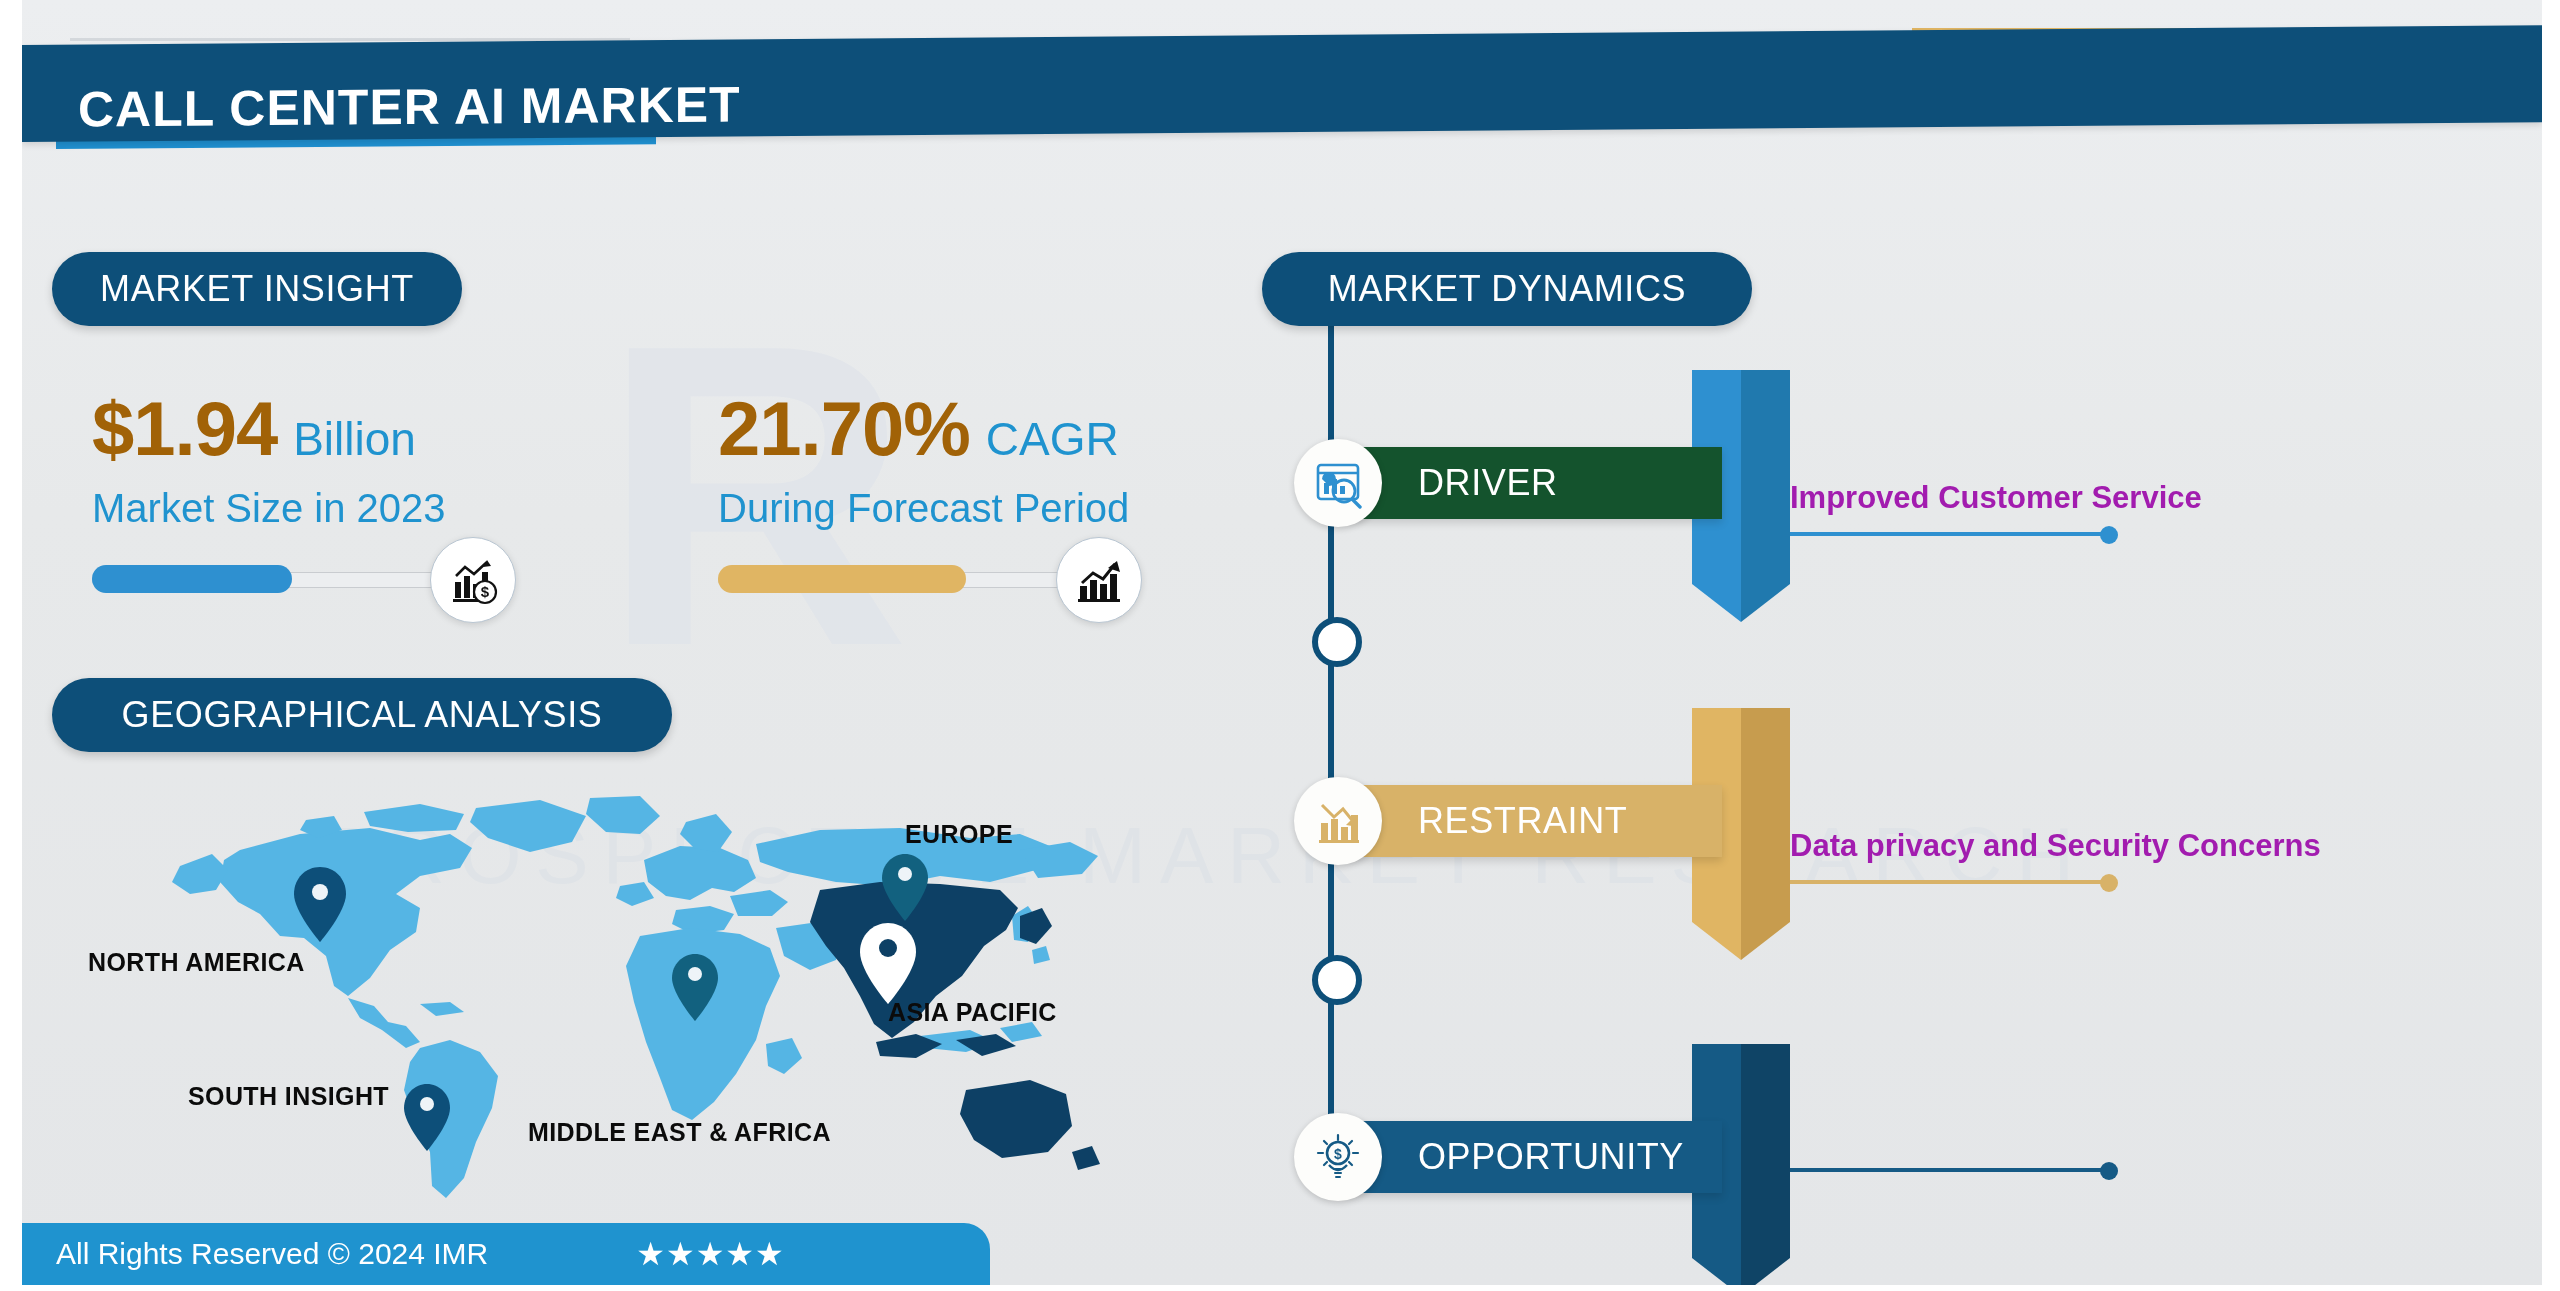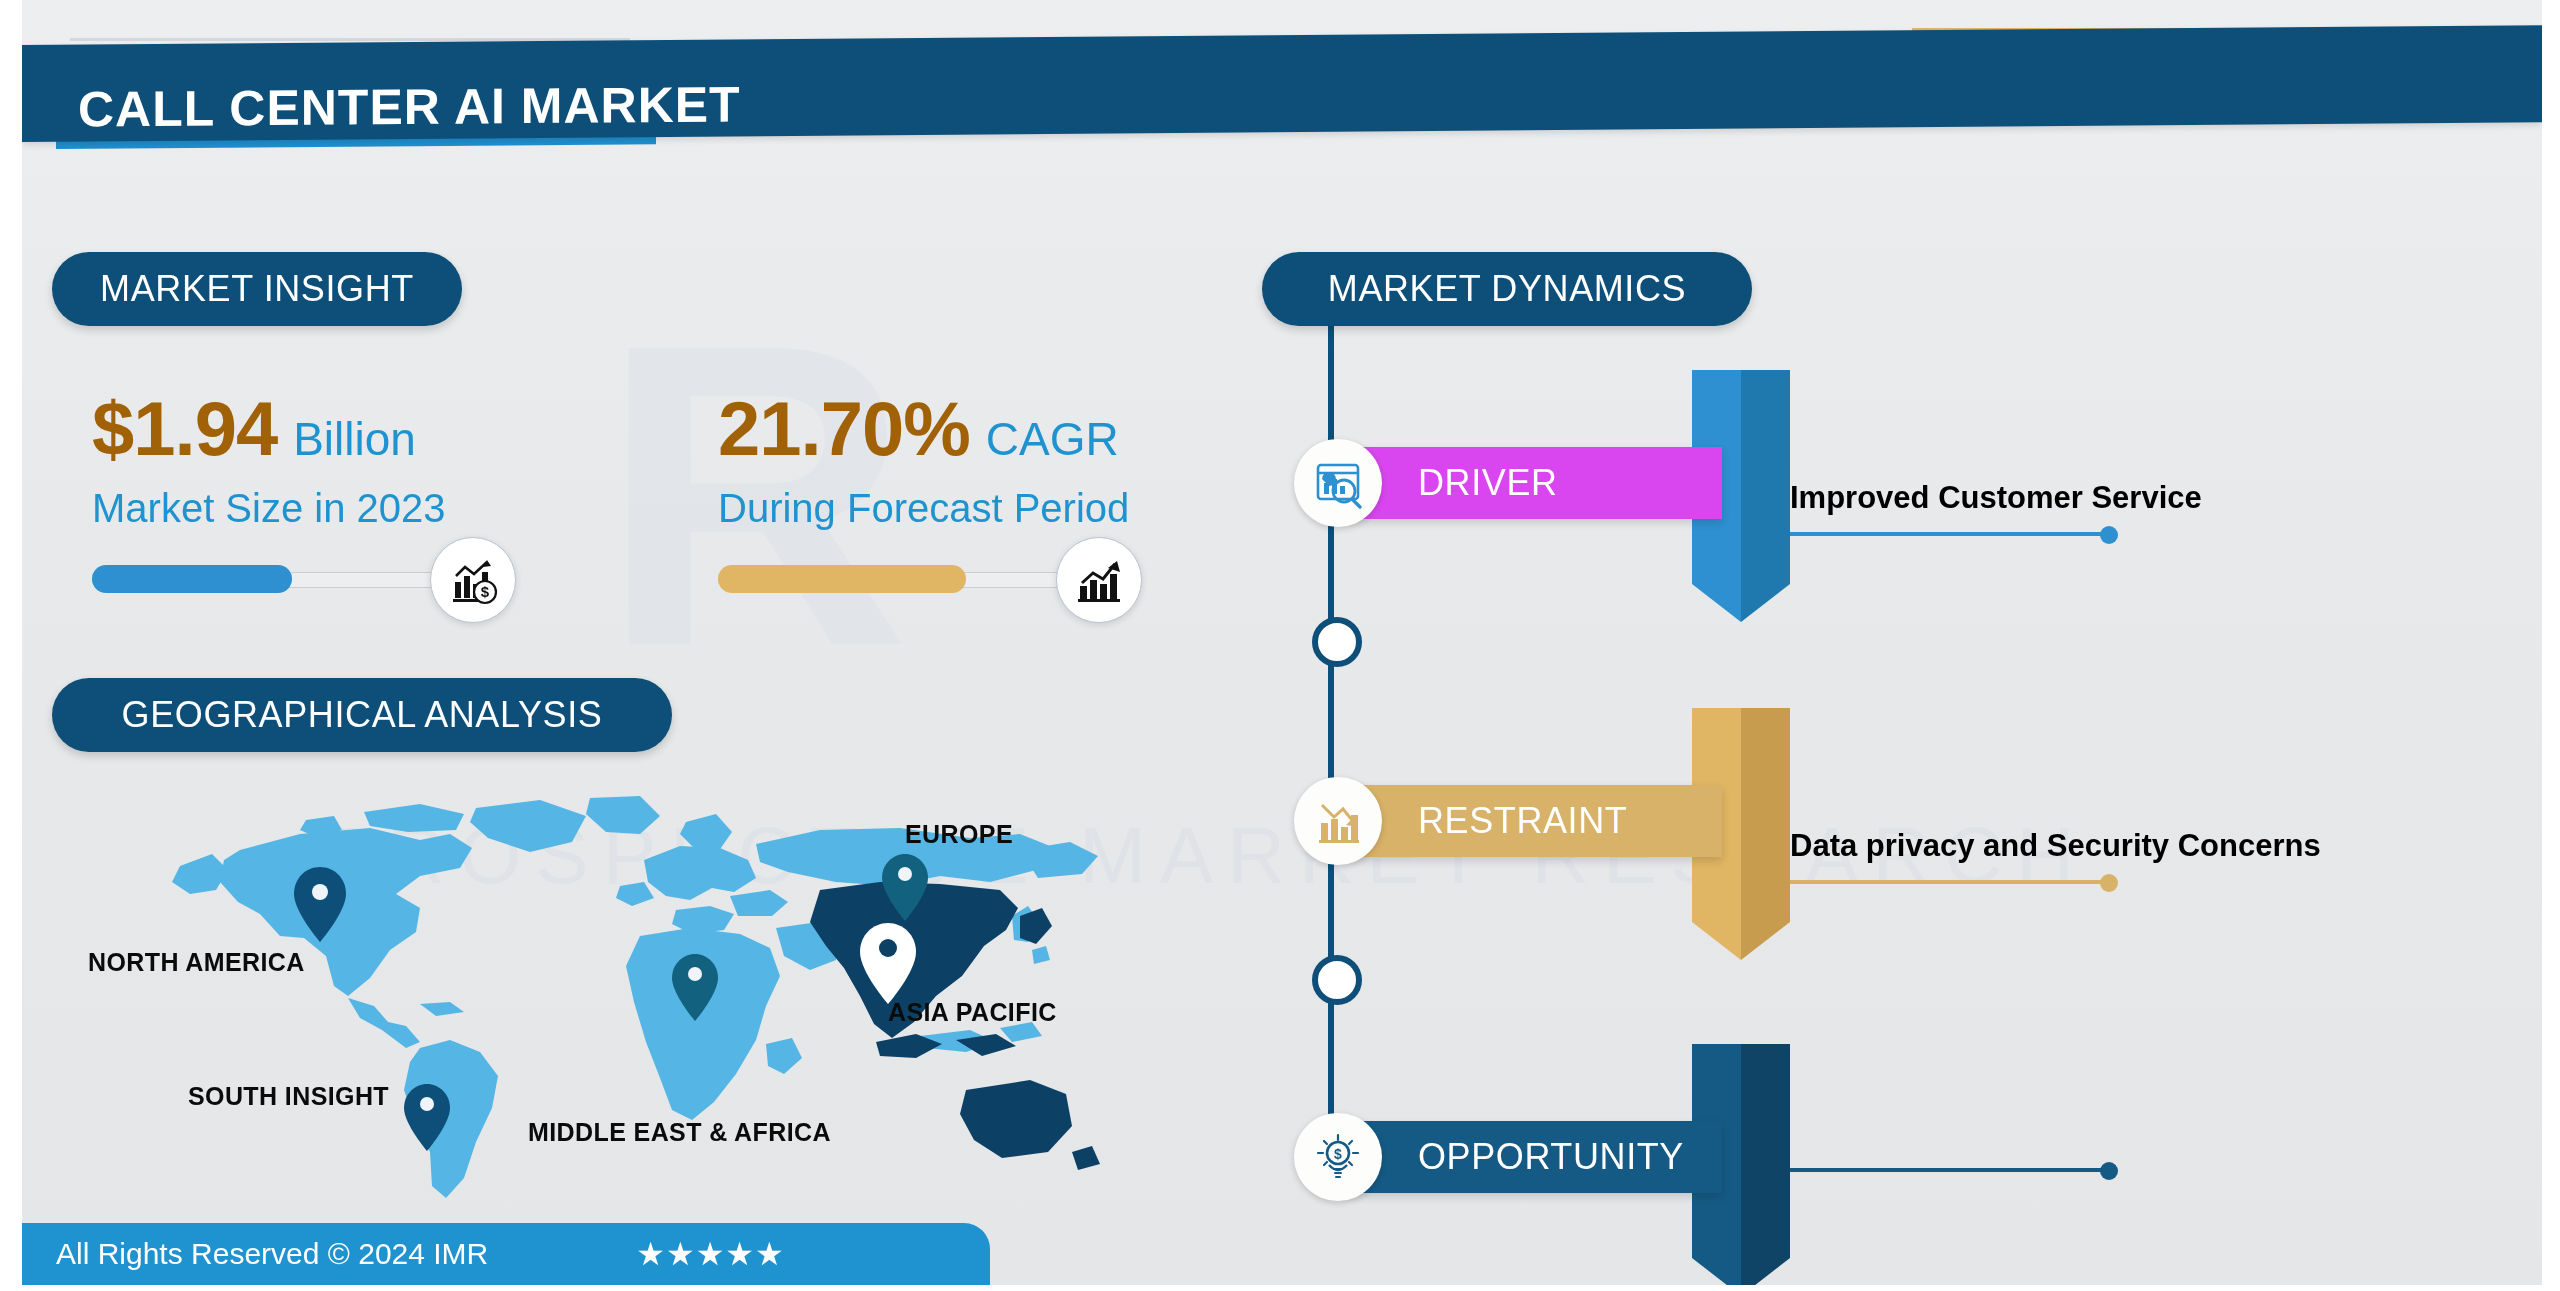--- a/index.html
+++ b/index.html
@@ -104,21 +104,21 @@
   .dyn-icon{position:absolute;left:-28px;top:-8px;width:88px;height:88px;border-radius:50%;
       background:#fdfdfb;display:flex;align-items:center;justify-content:center;
       box-shadow:0 2px 6px rgba(0,0,0,.18);}
   .dyn-label{margin-left:96px;color:#ffffff;font-size:36px;letter-spacing:.6px;white-space:nowrap;}
   .ribbon{position:absolute;left:404px;top:-52px;width:98px;height:252px;z-index:-1;}
 
   .desc{position:absolute;z-index:12;}
   #desc-driver{left:1790px;top:480px;}
   #desc-restraint{left:1790px;top:828px;}
   #desc-opportunity{left:1790px;top:1152px;}
-  .desc-text{font-size:31px;font-weight:bold;color:#000000;white-space:nowrap;}
+  .desc-text{font-size:31px;font-weight:bold;color:#a21caf;white-space:nowrap;}
   .desc-line{position:relative;margin-top:10px;height:16px;}
   .desc-rule{position:absolute;left:0;top:6px;height:4px;}
   .desc-dot{position:absolute;top:0;width:18px;height:18px;border-radius:50%;}
 
   
   .footer{position:absolute;left:22px;bottom:6px;width:968px;height:62px;
       background:#1f93cf;border-radius:0 26px 0 0;z-index:30;
       display:flex;align-items:center;}
   .footer-text{margin-left:34px;color:#ffffff;font-size:30px;white-space:nowrap;}
   .footer-stars{margin-left:148px;color:#ffffff;font-size:32px;letter-spacing:1px;}
@@ -290,21 +290,21 @@
 
   <div class="spine"></div>
   <div class="spine-node" id="node-1"></div>
   <div class="spine-node" id="node-2"></div>
 
   <div class="dyn" id="dyn-driver">
     <svg class="ribbon" viewBox="0 0 98 252">
       <polygon points="0,0 49,0 49,252 0,214" fill="#2e90d0"></polygon>
       <polygon points="49,0 98,0 98,214 49,252" fill="#2079ae"></polygon>
     </svg>
-    <div class="dyn-bar" style="background:#d946ef">
+    <div class="dyn-bar" style="background:#14532d">
       <div class="dyn-icon">
         <svg width="52" height="52" viewBox="0 0 52 52">
           <rect x="6" y="8" width="40" height="34" rx="3" fill="none" stroke="#2e90d0" stroke-width="2.6"></rect>
           <line x1="6" y1="16" x2="46" y2="16" stroke="#2e90d0" stroke-width="2.4"></line>
           <rect x="12" y="26" width="5" height="11" fill="#2e90d0"></rect>
           <rect x="20" y="22" width="5" height="15" fill="#2e90d0"></rect>
           <rect x="28" y="29" width="5" height="8" fill="#2e90d0"></rect>
           <path d="M10 22 a7 7 0 1 1 7 7 z" fill="#2e90d0"></path>
           <circle cx="32" cy="34" r="11" fill="none" stroke="#2e90d0" stroke-width="2.8"></circle>
           <line x1="40" y1="42" x2="48" y2="50" stroke="#2e90d0" stroke-width="3.4" stroke-linecap="round"></line>

